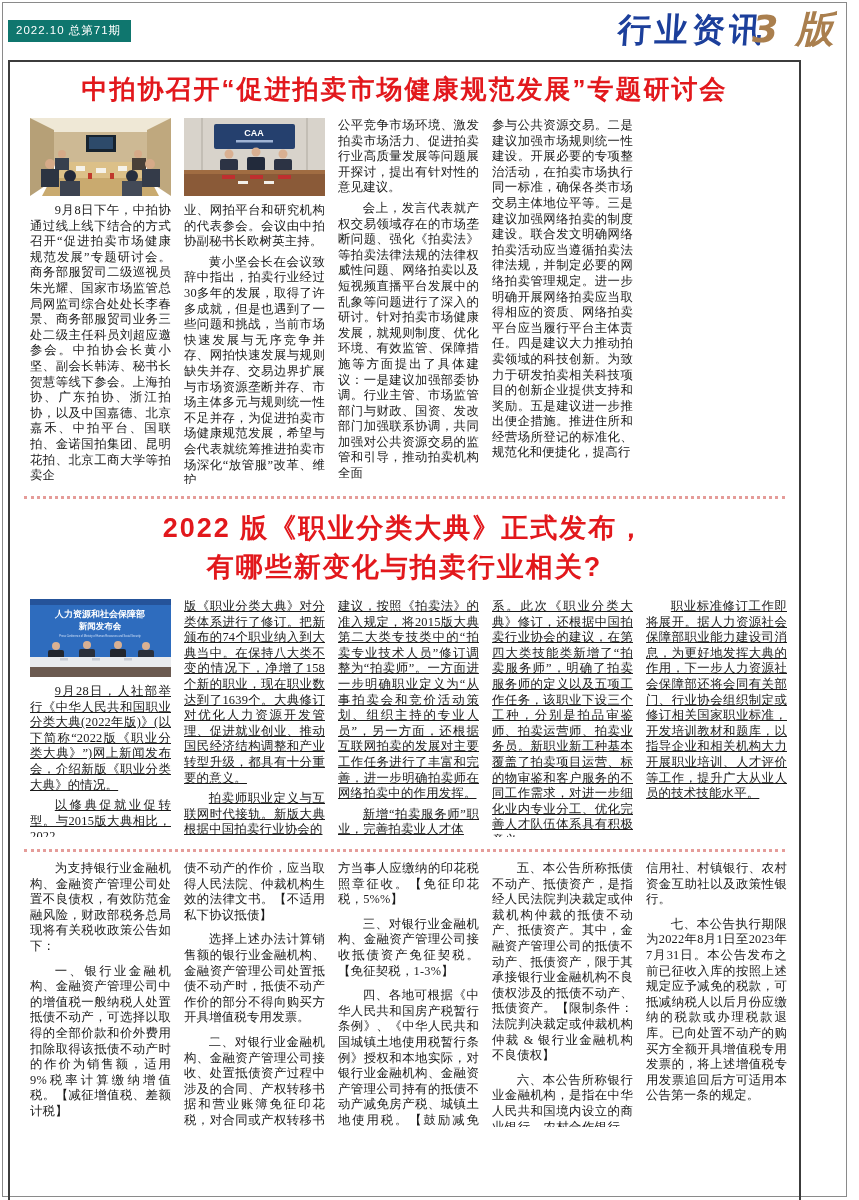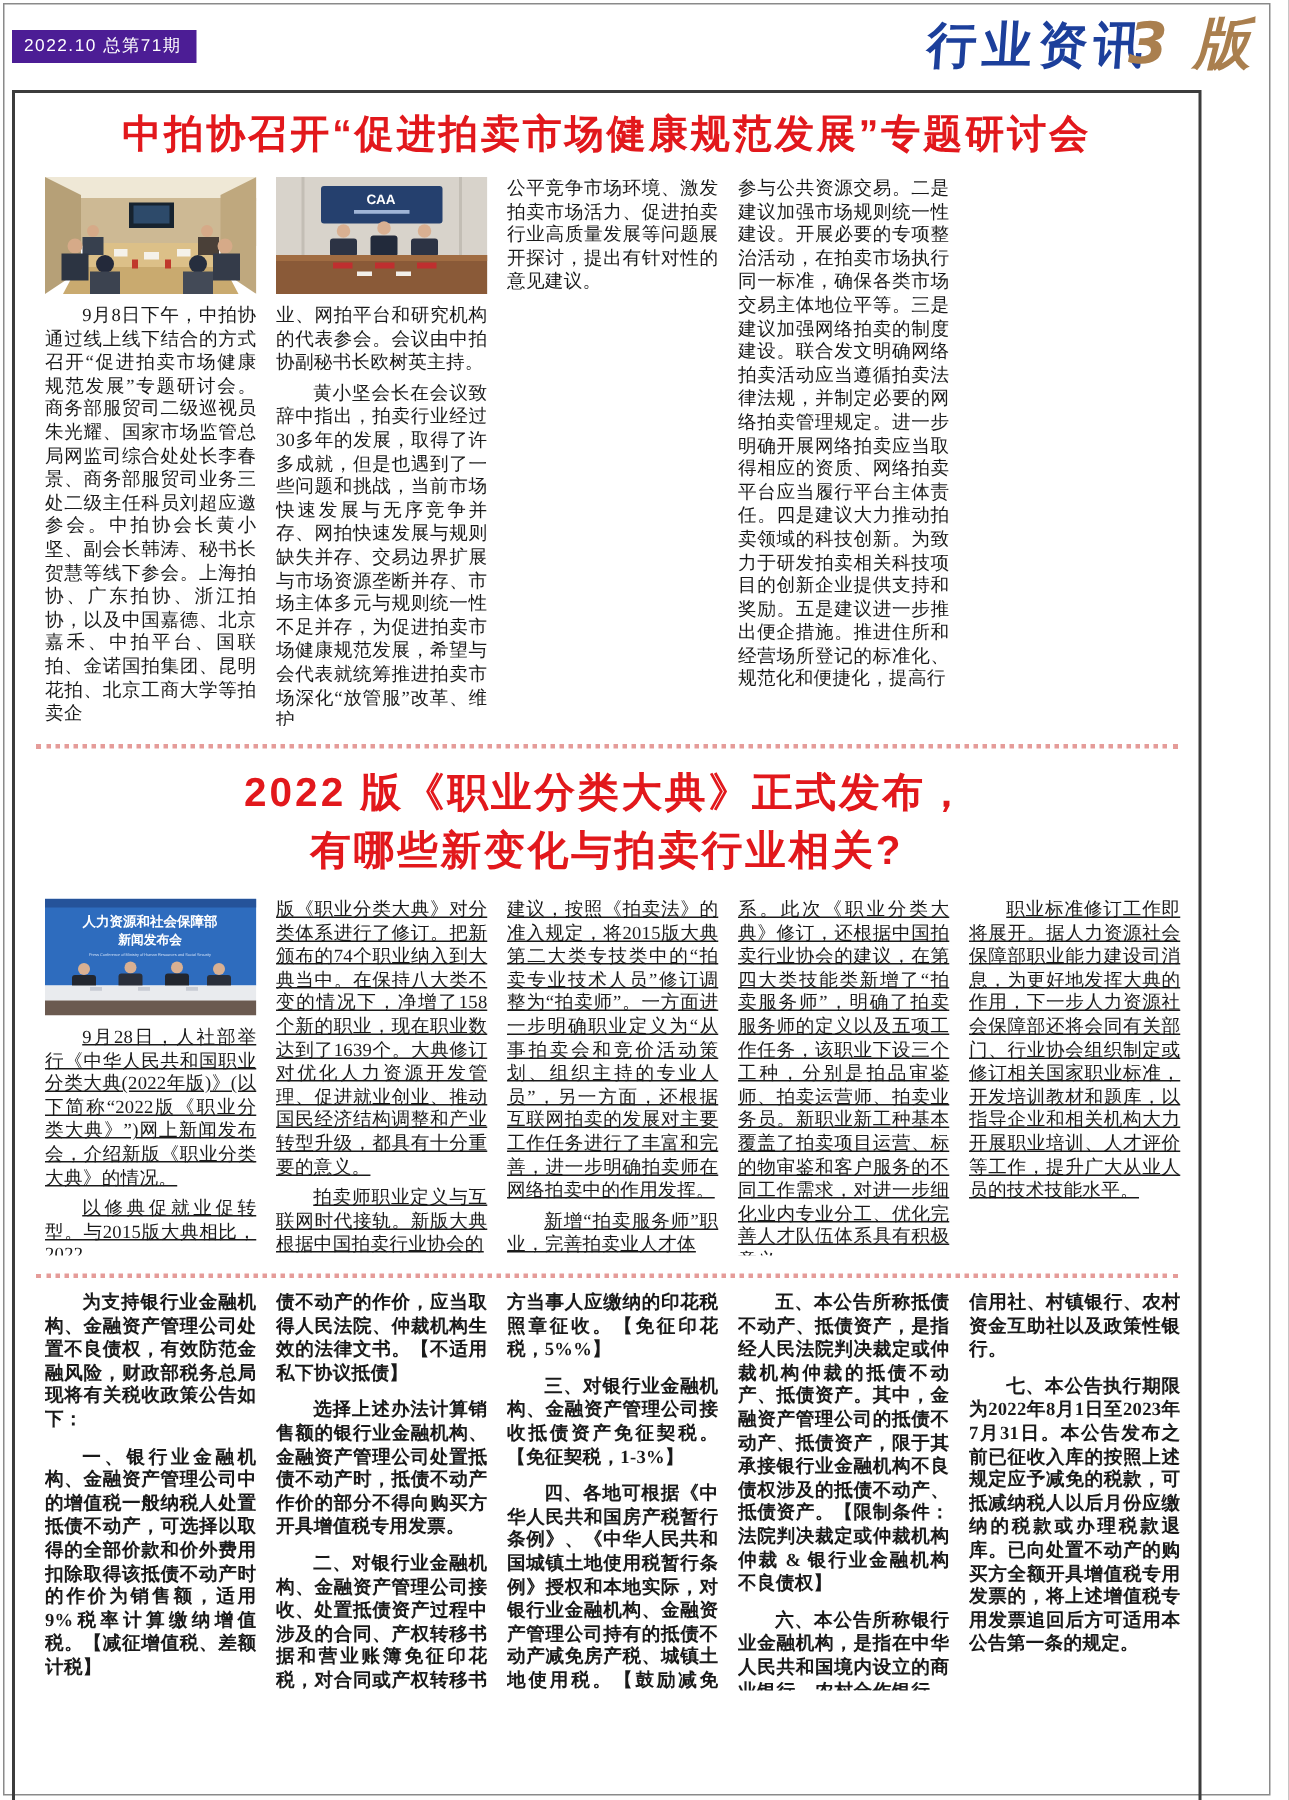--- a/index.html
+++ b/index.html
@@ -1,42 +1,42 @@
 <!DOCTYPE html>
 <html><head>
 <meta charset="utf-8">
 <style>
   html,body{margin:0;padding:0;background:#9a9a9a;}
   .page{position:relative;width:859px;height:1200px;background:#ffffff;margin:0 auto;
         font-family:"Liberation Serif","DejaVu Serif",serif;color:#1a1a1a;overflow:hidden;}
   .outer-border{position:absolute;left:2px;top:2px;width:843px;height:1193px;
         border:1px solid #8a8a8a;pointer-events:none;}
   
-  .issue-badge{position:absolute;left:8px;top:20px;background:#4c1d95;color:#fff;
+  .issue-badge{position:absolute;left:8px;top:20px;background:#0f766e;color:#fff;
         font-family:"Liberation Sans","DejaVu Sans",sans-serif;font-size:11.5px;
         padding:3px 10px 4px 8px;letter-spacing:1px;}
   .section-title{position:absolute;left:618px;top:8px;color:#1c3f9b;
         font-weight:700;font-size:33px;letter-spacing:4px;
         font-family:"Liberation Serif","DejaVu Serif",serif;transform:skewX(-4deg);}
   .page-number{position:absolute;left:752px;top:4px;color:#aa7f4e;
         font-weight:800;font-size:38px;letter-spacing:2px;
         font-family:"DejaVu Sans","Liberation Sans",sans-serif;font-style:italic;}
   
   .frame{position:absolute;left:8px;top:60px;width:793px;height:1142px;
         border:2px solid #3c3c3c;box-sizing:border-box;overflow:hidden;}
   .art-title{color:#e2181c;text-align:center;
         font-family:"Liberation Sans","DejaVu Sans",sans-serif;font-weight:800;}
   .t1{margin-top:10px;font-size:26px;letter-spacing:2px;line-height:34px;}
   .t2{margin-top:10px;font-size:27px;letter-spacing:2px;line-height:39px;}
   .t3{margin-top:6px;font-size:28px;letter-spacing:1px;line-height:37px;}
   .divider{border-top:3px dotted #e59c99;margin:12px 14px 0 14px;height:0;}
   .art-body{display:flex;gap:13px;margin:10px 0 0 20px;overflow:hidden;}
   .b1{height:366px;margin-top:12px;}
   .b2{height:238px;margin-top:12px;text-decoration:underline;}
-  .b3{height:266px;margin-top:9px;font-weight:bold;}
+  .b3{height:266px;margin-top:9px;}
   .col{width:141px;flex:0 0 141px;overflow:hidden;}
   .col p{margin:0;font-size:12.4px;line-height:15.6px;text-align:justify;
         letter-spacing:0.2px;}
   .col p.ind{text-indent:2em;}
   .col p + p{margin-top:5px;}
   .b3 .col p + p{margin-top:9px;}
   .photo{display:block;width:141px;height:78px;margin-bottom:7px;}
 </style>
 </head>
 <body>
@@ -102,20 +102,21 @@
           <rect x="66" y="57" width="13" height="4" fill="#bf2f2f"></rect>
           <rect x="94" y="57" width="13" height="4" fill="#bf2f2f"></rect>
           <rect x="54" y="63" width="10" height="3" fill="#f2efe9"></rect>
           <rect x="80" y="63" width="10" height="3" fill="#f2efe9"></rect>
         </svg>
         <p>业、网拍平台和研究机构的代表参会。会议由中拍协副秘书长欧树英主持。</p>
         <p class="ind">黄小坚会长在会议致辞中指出，拍卖行业经过30多年的发展，取得了许多成就，但是也遇到了一些问题和挑战，当前市场快速发展与无序竞争并存、网拍快速发展与规则缺失并存、交易边界扩展与市场资源垄断并存、市场主体多元与规则统一性不足并存，为促进拍卖市场健康规范发展，希望与会代表就统筹推进拍卖市场深化“放管服”改革、维护</p>
       </div>
       <div class="col">
         <p>公平竞争市场环境、激发拍卖市场活力、促进拍卖行业高质量发展等问题展开探讨，提出有针对性的意见建议。</p>
+        <p class="ind">会上，发言代表就产权交易领域存在的市场垄断问题、强化《拍卖法》等拍卖法律法规的法律权威性问题、网络拍卖以及短视频直播平台发展中的乱象等问题进行了深入的研讨。针对拍卖市场健康发展，就规则制度、优化环境、有效监管、保障措施等方面提出了具体建议：一是建议加强部委协调。行业主管、市场监管部门与财政、国资、发改部门加强联系协调，共同加强对公共资源交易的监管和引导，推动拍卖机构全面</p>
       </div>
       <div class="col">
         <p>参与公共资源交易。二是建议加强市场规则统一性建设。开展必要的专项整治活动，在拍卖市场执行同一标准，确保各类市场交易主体地位平等。三是建议加强网络拍卖的制度建设。联合发文明确网络拍卖活动应当遵循拍卖法律法规，并制定必要的网络拍卖管理规定。进一步明确开展网络拍卖应当取得相应的资质、网络拍卖平台应当履行平台主体责任。四是建议大力推动拍卖领域的科技创新。为致力于研发拍卖相关科技项目的创新企业提供支持和奖励。五是建议进一步推出便企措施。推进住所和经营场所登记的标准化、规范化和便捷化，提高行</p>
       </div>
     </div>
 
     <div class="divider"></div>
 
     <div class="art-title t2">
       <div>2022 版《职业分类大典》正式发布，</div>

